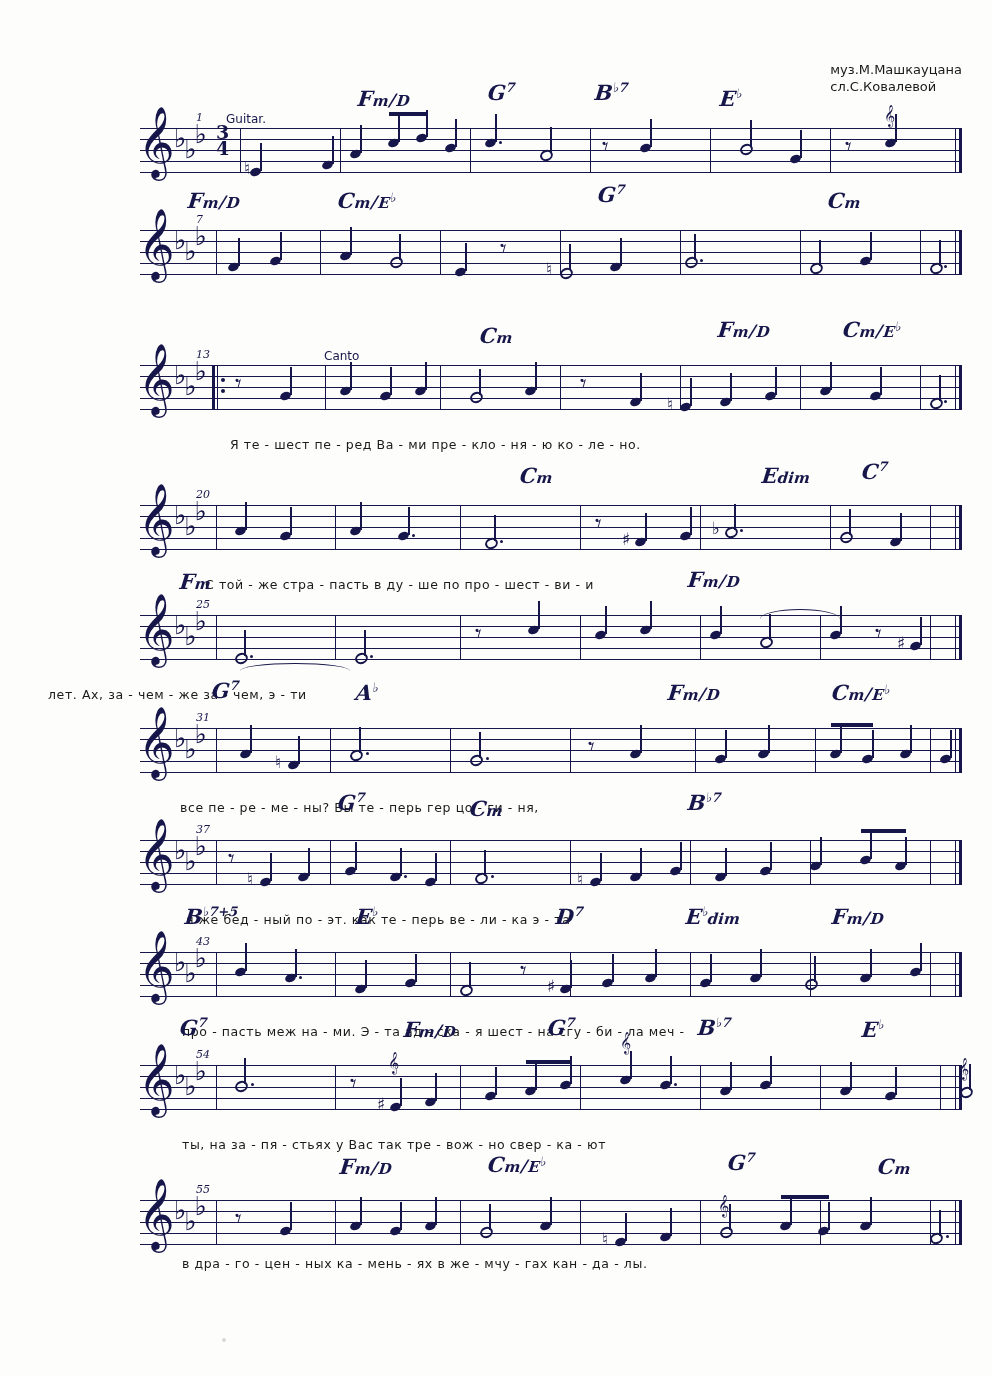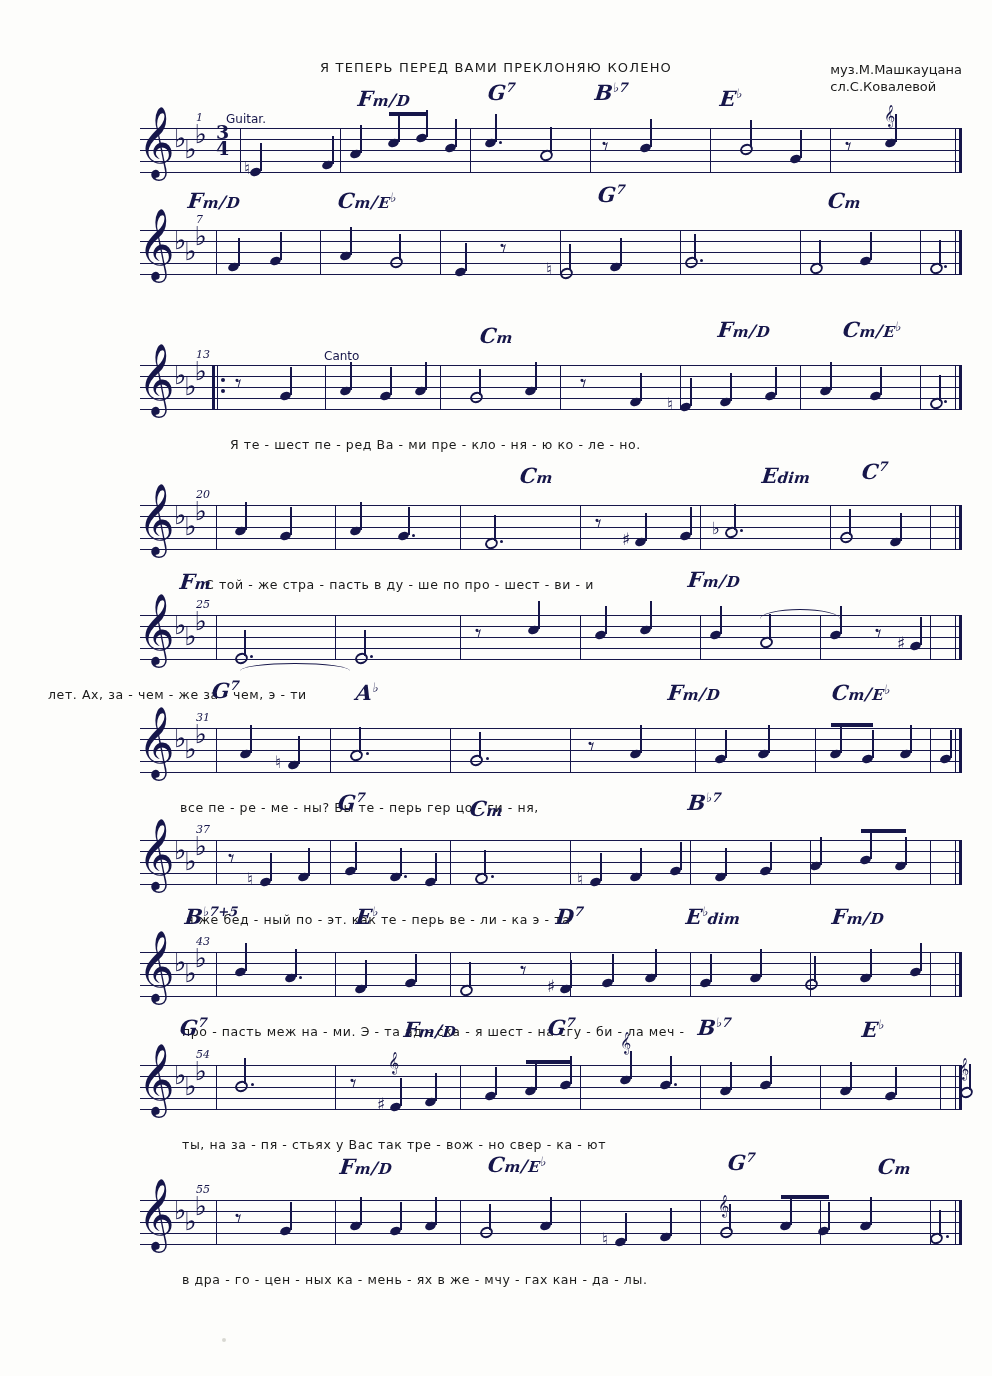--- a/index.html
+++ b/index.html
@@ -184,21 +184,20 @@
   }
   .smudge{
     position:absolute;width:4px;height:4px;border-radius:50%;background:#d8d8d2;
   }
 </style>
 </head>
 <body>
 
 <div class="page">
 
-  <div class="title">Я ТЕПЕРЬ ПЕРЕД ВАМИ ПРЕКЛОНЯЮ КОЛЕНО</div>
   <div class="credits">
     <div>муз.М.Машкауцана</div>
     <div>сл.С.Ковалевой</div>
   </div>
 
   <div class="system" style="top:128px">
     <div class="chord" style="left:358px;top:-42px">F<span class="bass">m</span><span class="slash">/</span><span class="bass">D</span></div>
     <div class="chord" style="left:488px;top:-48px">G<sup>7</sup></div>
     <div class="chord" style="left:595px;top:-48px">B<sup>♭7</sup></div>
     <div class="chord" style="left:720px;top:-42px">E<sup>♭</sup></div>
@@ -772,17 +771,17 @@
         <div class="stem" style="left:650px;top:-3px;height:28px"></div>
       <div class="note" style="left:678px;top:27px"></div>
         <div class="stem" style="left:688px;top:2px;height:28px"></div>
       <div class="beam" style="left:641px;top:-5px;width:48px"></div>
       <div class="note" style="left:720px;top:22px"></div>
         <div class="stem" style="left:730px;top:-3px;height:28px"></div>
       <div class="note hollow" style="left:790px;top:33px"></div>
         <div class="stem" style="left:799px;top:10px;height:26px"></div>
         <div class="dot-aug" style="left:806px;top:35px"></div>
     </div>
-    <div class="lyric" style="left:182px;top:72px">в дра - го - цен - ных  ка - мень - ях        в же - мчу - гах   кан - да - лы.</div>
+    <div class="lyric" style="left:182px;top:56px">в дра - го - цен - ных  ка - мень - ях        в же - мчу - гах   кан - да - лы.</div>
   </div>
 
   <div class="smudge" style="left:222px;top:1338px"></div>
 </div>
 
 </body></html>

